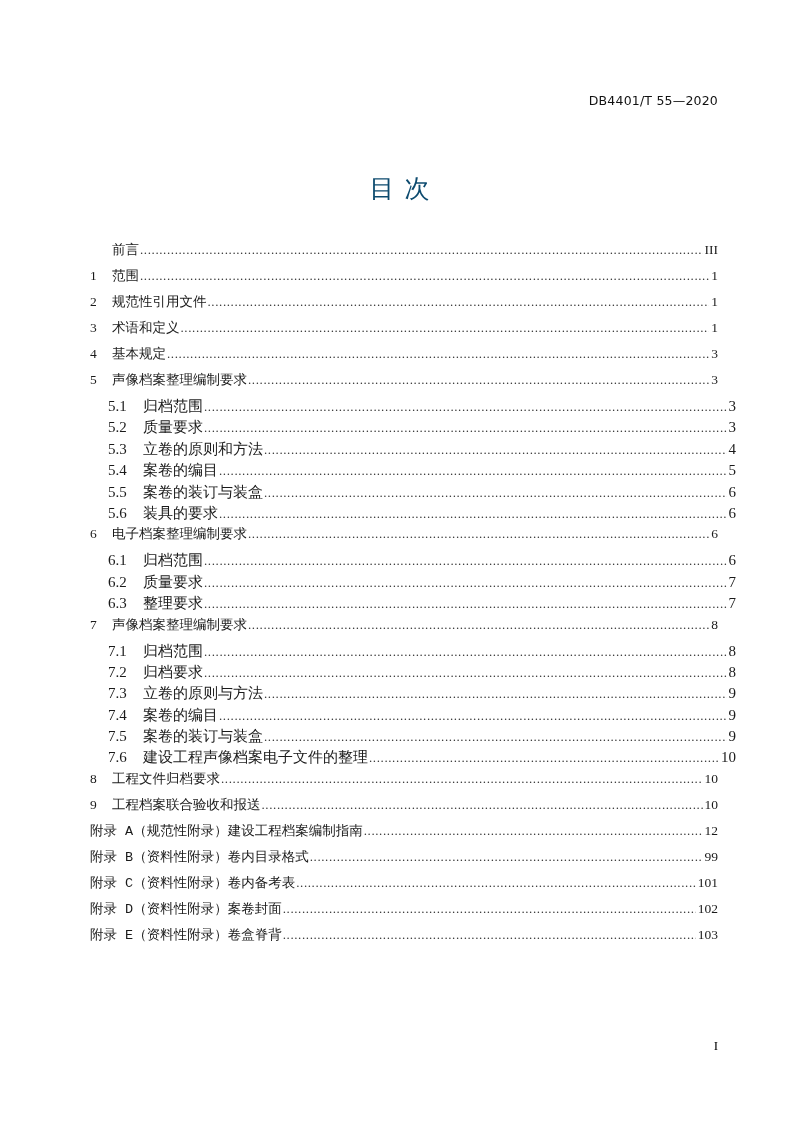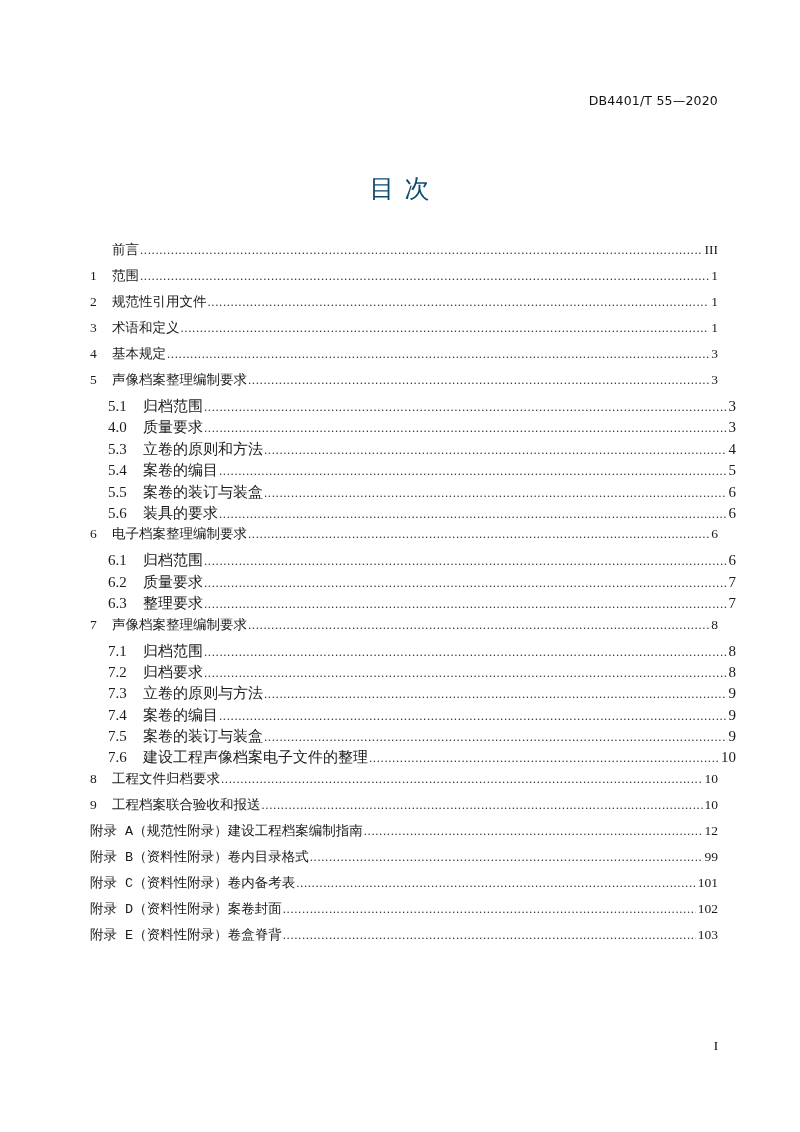--- a/index.html
+++ b/index.html
@@ -179,21 +179,21 @@
         <span class="toc-leader"></span>
         <span class="toc-page">3</span>
       </div>
       <div class="toc-row lvl2">
         <span class="toc-num">5.1</span>
         <span class="toc-text">归档范围</span>
         <span class="toc-leader"></span>
         <span class="toc-page">3</span>
       </div>
       <div class="toc-row lvl2">
-        <span class="toc-num">4.0</span>
+        <span class="toc-num">5.2</span>
         <span class="toc-text">质量要求</span>
         <span class="toc-leader"></span>
         <span class="toc-page">3</span>
       </div>
       <div class="toc-row lvl2">
         <span class="toc-num">5.3</span>
         <span class="toc-text">立卷的原则和方法</span>
         <span class="toc-leader"></span>
         <span class="toc-page">4</span>
       </div>

